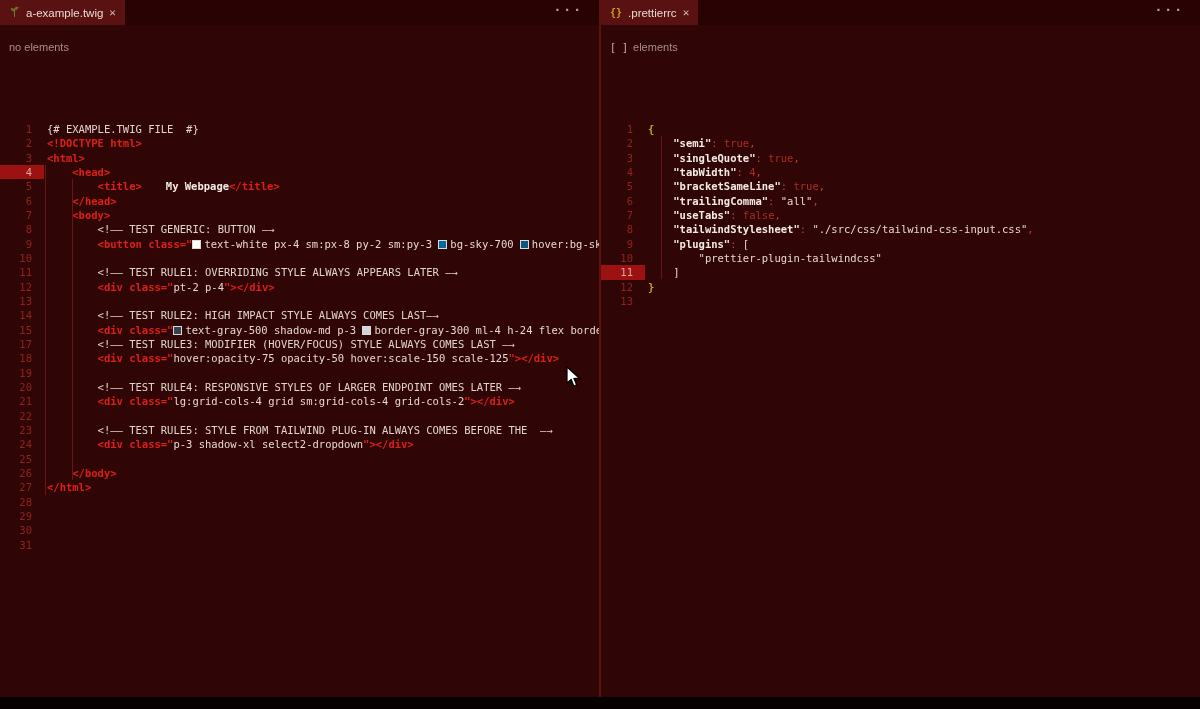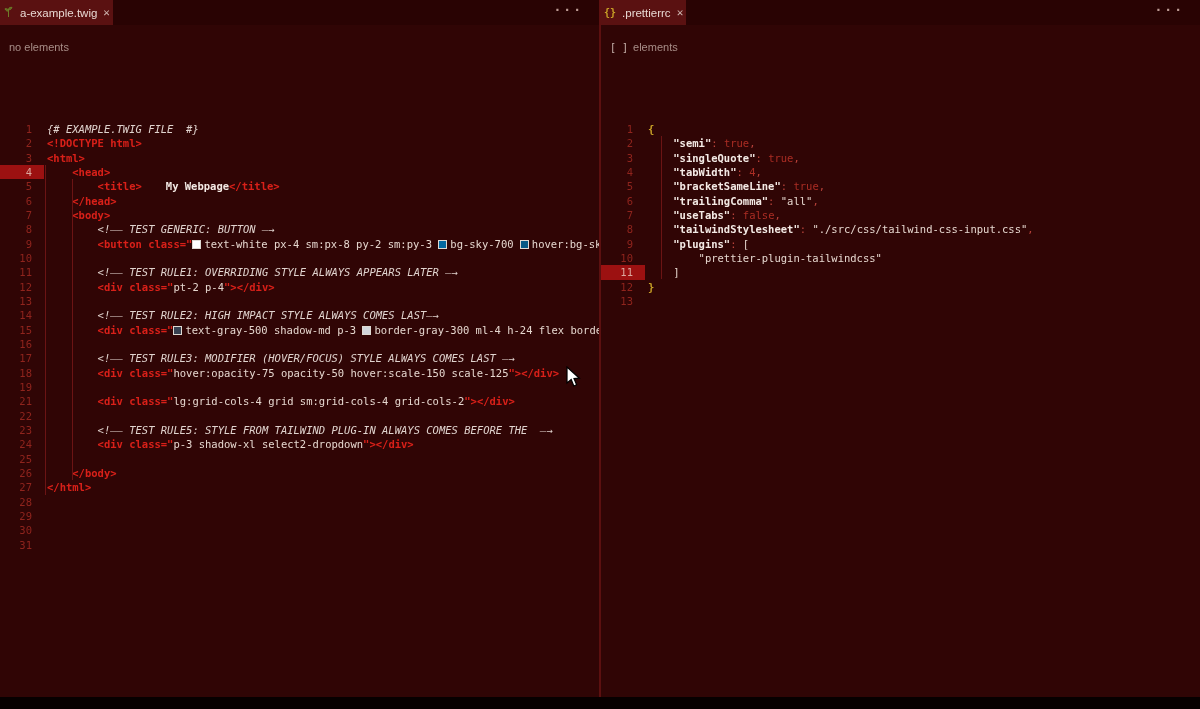--- a/index.html
+++ b/index.html
@@ -9,39 +9,39 @@
     background:#300505;
     font-family:"DejaVu Sans Mono", monospace;
   }
   .group { position:absolute; top:0; height:697px; overflow:hidden; background:#300505; }
   #g-left  { left:0;    width:599px; }
   #g-right { left:601px; width:599px; }
   .sash { position:absolute; left:599px; top:0; width:2px; height:697px; background:#5c1010; }
   .bottom-bar { position:absolute; left:0; right:0; bottom:0; height:12px; background:#070000; }
 
   .tabbar { height:25px; background:#290303; position:relative; }
-  .tab { display:inline-flex; align-items:center; height:25px; padding:0 3px; background:#5a1111; gap:6px; cursor:default; }
+  .tab { display:inline-flex; align-items:center; height:25px; padding:0 9px; background:#5a1111; gap:6px; cursor:default; }
   .tab-label { color:#e8d8d2; font:11.5px "Liberation Sans", sans-serif; }
   .tab-close { color:#cfb6b0; font-size:11px; line-height:11px; }
   .json-icon { color:#c9a227; font-weight:bold; font-size:10px; }
   .dots { position:absolute; right:16px; top:2px; color:#bd9a93; font-size:13px; letter-spacing:2px; font-weight:bold; }
 
   .crumbs { height:20px; display:flex; align-items:center; padding-left:9px; gap:5px;
             color:#a88e88; font:11px "Liberation Sans", sans-serif;margin-top:12px; }
   .crumb-icon { font-family:"DejaVu Sans Mono", monospace; color:#cbb7b0; font-size:10px; }
 
   .code { position:absolute; left:0; top:122px; right:0; }
   .line { display:flex; height:14.33px; line-height:14.33px; font-size:10.5px; white-space:pre; }
   .ln { flex:0 0 44px; text-align:right; padding-right:12px; color:#8f241d; }
   .line.hl .ln { background:#9c1111; color:#dba89e; }
   .lt { margin-left:3px; overflow:hidden; }
 
   .tag  { color:#d92019; font-weight:bold; }
   .str  { color:#e6d7cf; }
-  .com  { color:#e0d3ce; font-style:italic; }
+  .com  { color:#e0d3ce; }
   .wht  { color:#f4eae5; font-weight:bold;padding-left:24px; }
   .key  { color:#f4eae5; font-weight:bold; }
   .kw   { color:#ab2d24; }
   .pun  { color:#b8423a; }
   .brace{ color:#c9a227; font-weight:bold; }
   .brk  { color:#e6d7cf; }
   .str2 { color:#e6d7cf; }
 
   .sw { display:inline-block; width:9px; height:9px; border:1px solid #ded9d2; vertical-align:-1px; margin-right:3px; }
 
@@ -82,24 +82,24 @@
       <div class="line"><span class="ln">6</span><span class="lt"><span class="tag">    &lt;/head&gt;</span></span></div>
       <div class="line"><span class="ln">7</span><span class="lt"><span class="tag">    &lt;body&gt;</span></span></div>
       <div class="line"><span class="ln">8</span><span class="lt"><span class="com">        &lt;!—— TEST GENERIC: BUTTON —→</span></span></div>
       <div class="line"><span class="ln">9</span><span class="lt"><span class="tag">        &lt;button class="</span><span class="sw" style="background: rgb(255, 255, 255);"></span><span class="str">text-white px-4 sm:px-8 py-2 sm:py-3 </span><span class="sw" style="background: rgb(3, 105, 161);"></span><span class="str">bg-sky-700 </span><span class="sw" style="background: rgb(7, 89, 133);"></span><span class="str">hover:bg-sky-800</span></span></div>
       <div class="line"><span class="ln">10</span><span class="lt"></span></div>
       <div class="line"><span class="ln">11</span><span class="lt"><span class="com">        &lt;!—— TEST RULE1: OVERRIDING STYLE ALWAYS APPEARS LATER —→</span></span></div>
       <div class="line"><span class="ln">12</span><span class="lt"><span class="tag">        &lt;div class="</span><span class="str">pt-2 p-4</span><span class="tag">"&gt;&lt;/div&gt;</span></span></div>
       <div class="line"><span class="ln">13</span><span class="lt"></span></div>
       <div class="line"><span class="ln">14</span><span class="lt"><span class="com">        &lt;!—— TEST RULE2: HIGH IMPACT STYLE ALWAYS COMES LAST—→</span></span></div>
       <div class="line"><span class="ln">15</span><span class="lt"><span class="tag">        &lt;div class="</span><span class="sw" style="background: rgb(55, 65, 81);"></span><span class="str">text-gray-500 shadow-md p-3 </span><span class="sw" style="background: rgb(209, 213, 219);"></span><span class="str">border-gray-300 ml-4 h-24 flex border-2</span></span></div>
-      <div class="line"><span class="ln">16</span><span class="lt"></span></div>
       <div class="line"><span class="ln">17</span><span class="lt"><span class="com">        &lt;!—— TEST RULE3: MODIFIER (HOVER/FOCUS) STYLE ALWAYS COMES LAST —→</span></span></div>
       <div class="line"><span class="ln">18</span><span class="lt"><span class="tag">        &lt;div class="</span><span class="str">hover:opacity-75 opacity-50 hover:scale-150 scale-125</span><span class="tag">"&gt;&lt;/div&gt;</span></span></div>
       <div class="line"><span class="ln">19</span><span class="lt"></span></div>
+      <div class="line"><span class="ln">20</span><span class="lt"><span class="com">        &lt;!—— TEST RULE4: RESPONSIVE STYLES OF LARGER ENDPOINT OMES LATER —→</span></span></div>
       <div class="line"><span class="ln">21</span><span class="lt"><span class="tag">        &lt;div class="</span><span class="str">lg:grid-cols-4 grid sm:grid-cols-4 grid-cols-2</span><span class="tag">"&gt;&lt;/div&gt;</span></span></div>
       <div class="line"><span class="ln">22</span><span class="lt"></span></div>
       <div class="line"><span class="ln">23</span><span class="lt"><span class="com">        &lt;!—— TEST RULE5: STYLE FROM TAILWIND PLUG-IN ALWAYS COMES BEFORE THE  —→</span></span></div>
       <div class="line"><span class="ln">24</span><span class="lt"><span class="tag">        &lt;div class="</span><span class="str">p-3 shadow-xl select2-dropdown</span><span class="tag">"&gt;&lt;/div&gt;</span></span></div>
       <div class="line"><span class="ln">25</span><span class="lt"></span></div>
       <div class="line"><span class="ln">26</span><span class="lt"><span class="tag">    &lt;/body&gt;</span></span></div>
       <div class="line"><span class="ln">27</span><span class="lt"><span class="tag">&lt;/html&gt;</span></span></div>
       <div class="line"><span class="ln">28</span><span class="lt"></span></div>
       <div class="line"><span class="ln">29</span><span class="lt"></span></div>
       <div class="line"><span class="ln">30</span><span class="lt"></span></div>

